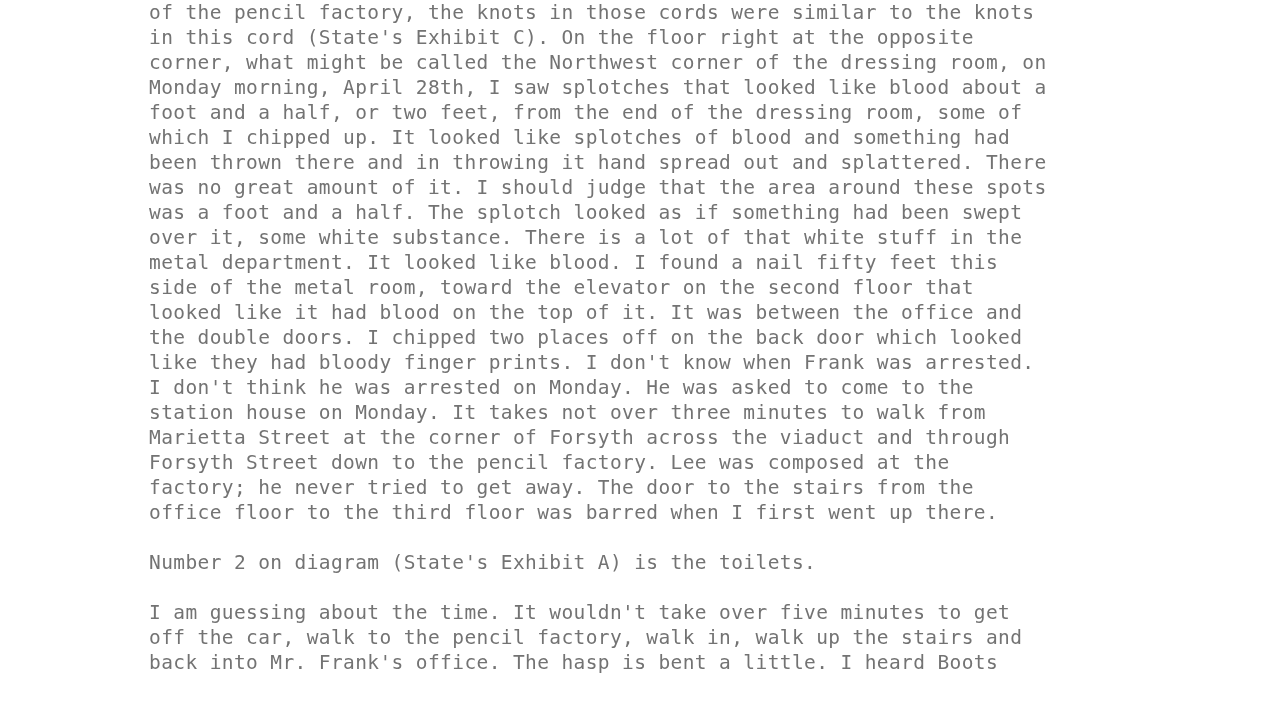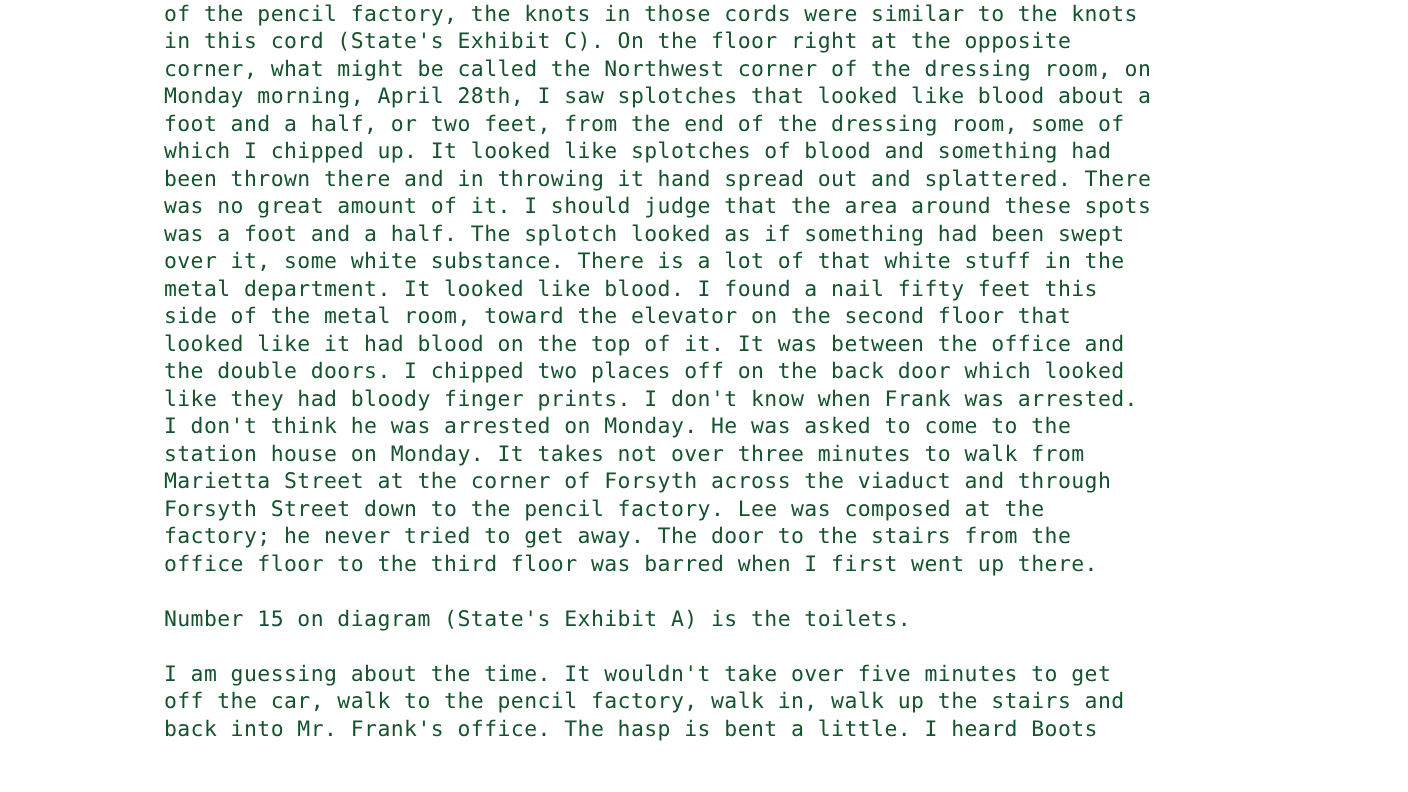--- a/index.html
+++ b/index.html
@@ -23,21 +23,21 @@
     position: absolute;
     left: 149px;
     top: 0px;
     width: 1000px;
   }
   .para {
     margin: 0;
     padding: 0;
     font-size: 19.5px;
     line-height: 25px;
-    color: #14532d;
+    color: #737373;
     letter-spacing: 0.02em;
     white-space: pre-wrap;
     word-break: normal;
   }
   .para + .para {
     margin-top: 25px;
   }
   .para.first {
     margin-top: 0;
   }
@@ -61,18 +61,18 @@
 side of the metal room, toward the elevator on the second floor that
 looked like it had blood on the top of it. It was between the office and
 the double doors. I chipped two places off on the back door which looked
 like they had bloody finger prints. I don't know when Frank was arrested.
 I don't think he was arrested on Monday. He was asked to come to the
 station house on Monday. It takes not over three minutes to walk from
 Marietta Street at the corner of Forsyth across the viaduct and through
 Forsyth Street down to the pencil factory. Lee was composed at the
 factory; he never tried to get away. The door to the stairs from the
 office floor to the third floor was barred when I first went up there.</p>
-    <p class="para">Number 15 on diagram (State's Exhibit A) is the toilets.</p>
+    <p class="para">Number 2 on diagram (State's Exhibit A) is the toilets.</p>
     <p class="para">I am guessing about the time. It wouldn't take over five minutes to get
 off the car, walk to the pencil factory, walk in, walk up the stairs and
 back into Mr. Frank's office. The hasp is bent a little. I heard Boots</p>
   </div>
 </div>
 
 </body></html>

